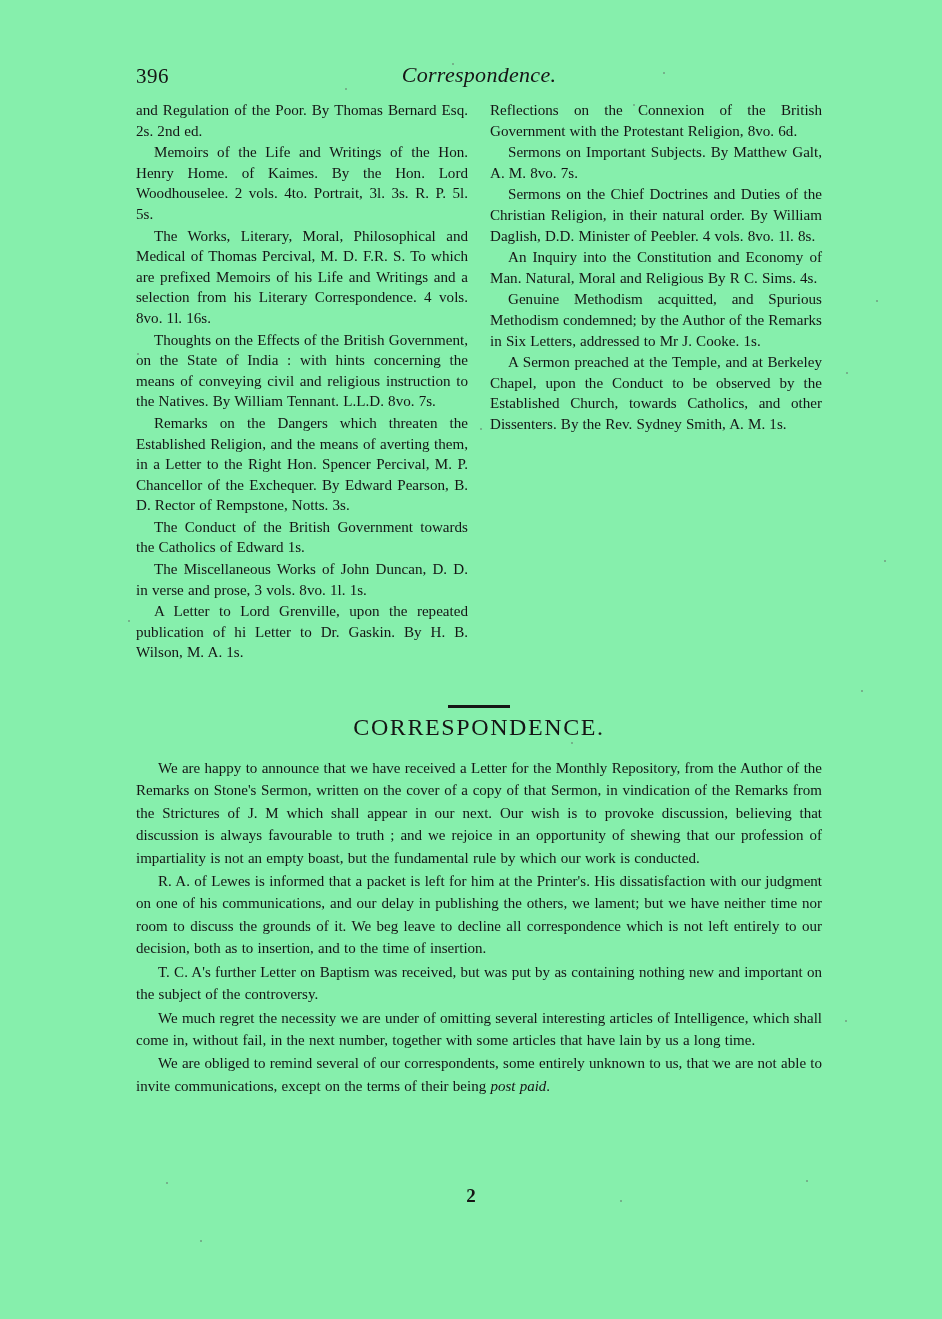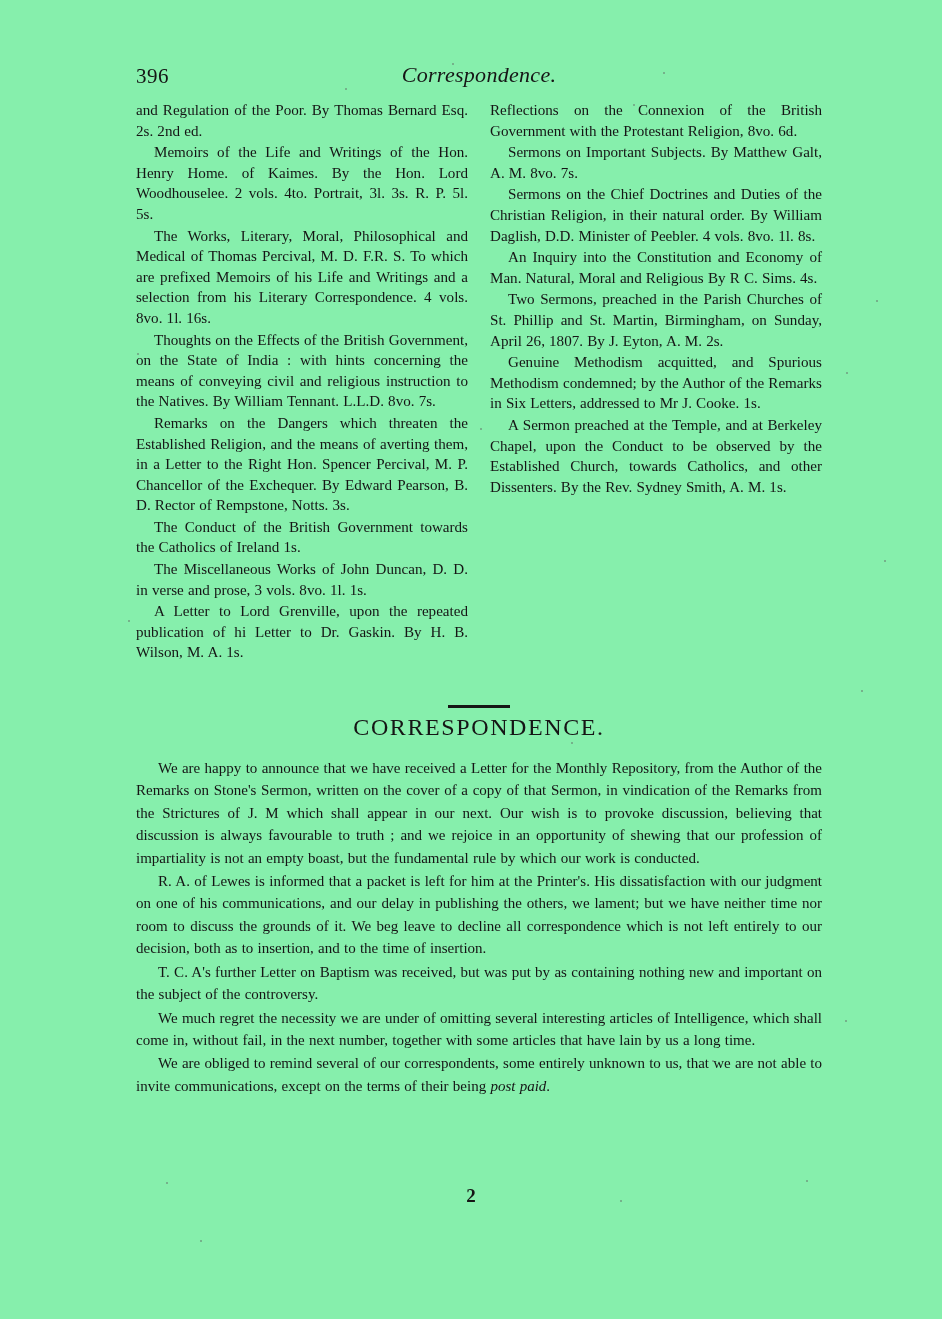--- a/index.html
+++ b/index.html
@@ -142,30 +142,29 @@
       <div class="head-title">Correspondence.</div>
     </div>
 
     <div class="columns">
       <div class="col">
         <p class="entry first">and Regulation of the Poor. By Thomas Bernard Esq. 2s. 2nd ed.</p>
         <p class="entry">Memoirs of the Life and Writings of the Hon. Henry Home. of Kaimes. By the Hon. Lord Woodhouselee. 2 vols. 4to. Portrait, 3l. 3s. R. P. 5l. 5s.</p>
         <p class="entry">The Works, Literary, Moral, Philosophical and Medical of Thomas Percival, M. D. F.R. S. To which are prefixed Memoirs of his Life and Writings and a selection from his Literary Correspondence. 4 vols. 8vo. 1l. 16s.</p>
         <p class="entry">Thoughts on the Effects of the British Government, on the State of India : with hints concerning the means of conveying civil and religious instruction to the Natives. By William Tennant. L.L.D. 8vo. 7s.</p>
         <p class="entry">Remarks on the Dangers which threaten the Established Religion, and the means of averting them, in a Letter to the Right Hon. Spencer Percival, M. P. Chancellor of the Exchequer. By Edward Pearson, B. D. Rector of Rempstone, Notts. 3s.</p>
-        <p class="entry">The Conduct of the British Government towards the Catholics of Ireland 1s.</p>
+        <p class="entry">The Conduct of the British Government towards the Catholics of Edward 1s.</p>
         <p class="entry">The Miscellaneous Works of John Duncan, D. D. in verse and prose, 3 vols. 8vo. 1l. 1s.</p>
         <p class="entry">A Letter to Lord Grenville, upon the repeated publication of hi Letter to Dr. Gaskin. By H. B. Wilson, M. A. 1s.</p>
       </div>
       <div class="col">
         <p class="entry first">Reflections on the Connexion of the British Government with the Protestant Religion, 8vo. 6d.</p>
         <p class="entry">Sermons on Important Subjects. By Matthew Galt, A. M. 8vo. 7s.</p>
         <p class="entry">Sermons on the Chief Doctrines and Duties of the Christian Religion, in their natural order. By William Daglish, D.D. Minister of Peebler. 4 vols. 8vo. 1l. 8s.</p>
         <p class="entry">An Inquiry into the Constitution and Economy of Man. Natural, Moral and Religious By R C. Sims. 4s.</p>
-        <p class="entry">Two Sermons, preached in the Parish Churches of St. Phillip and St. Martin, Birmingham, on Sunday, April 26, 1807. By J. Eyton, A. M. 2s.</p>
         <p class="entry">Genuine Methodism acquitted, and Spurious Methodism condemned; by the Author of the Remarks in Six Letters, addressed to Mr J. Cooke. 1s.</p>
         <p class="entry">A Sermon preached at the Temple, and at Berkeley Chapel, upon the Conduct to be observed by the Established Church, towards Catholics, and other Dissenters. By the Rev. Sydney Smith, A. M. 1s.</p>
       </div>
     </div>
 
     <div class="rule-wrap">
       <span class="rule"></span>
     </div>
 
     <div class="section-title">CORRESPONDENCE.</div>

